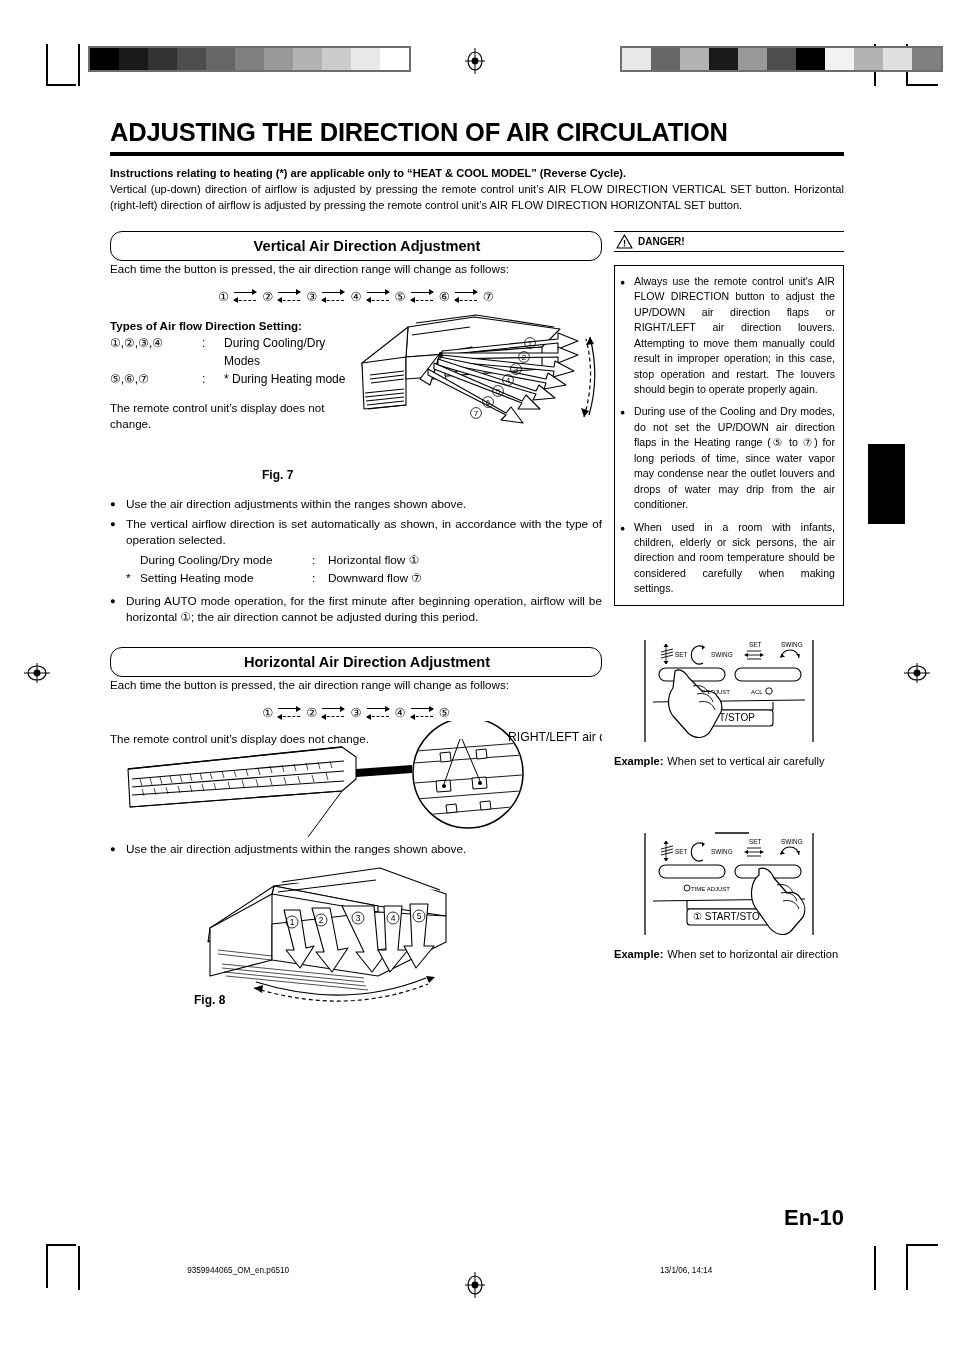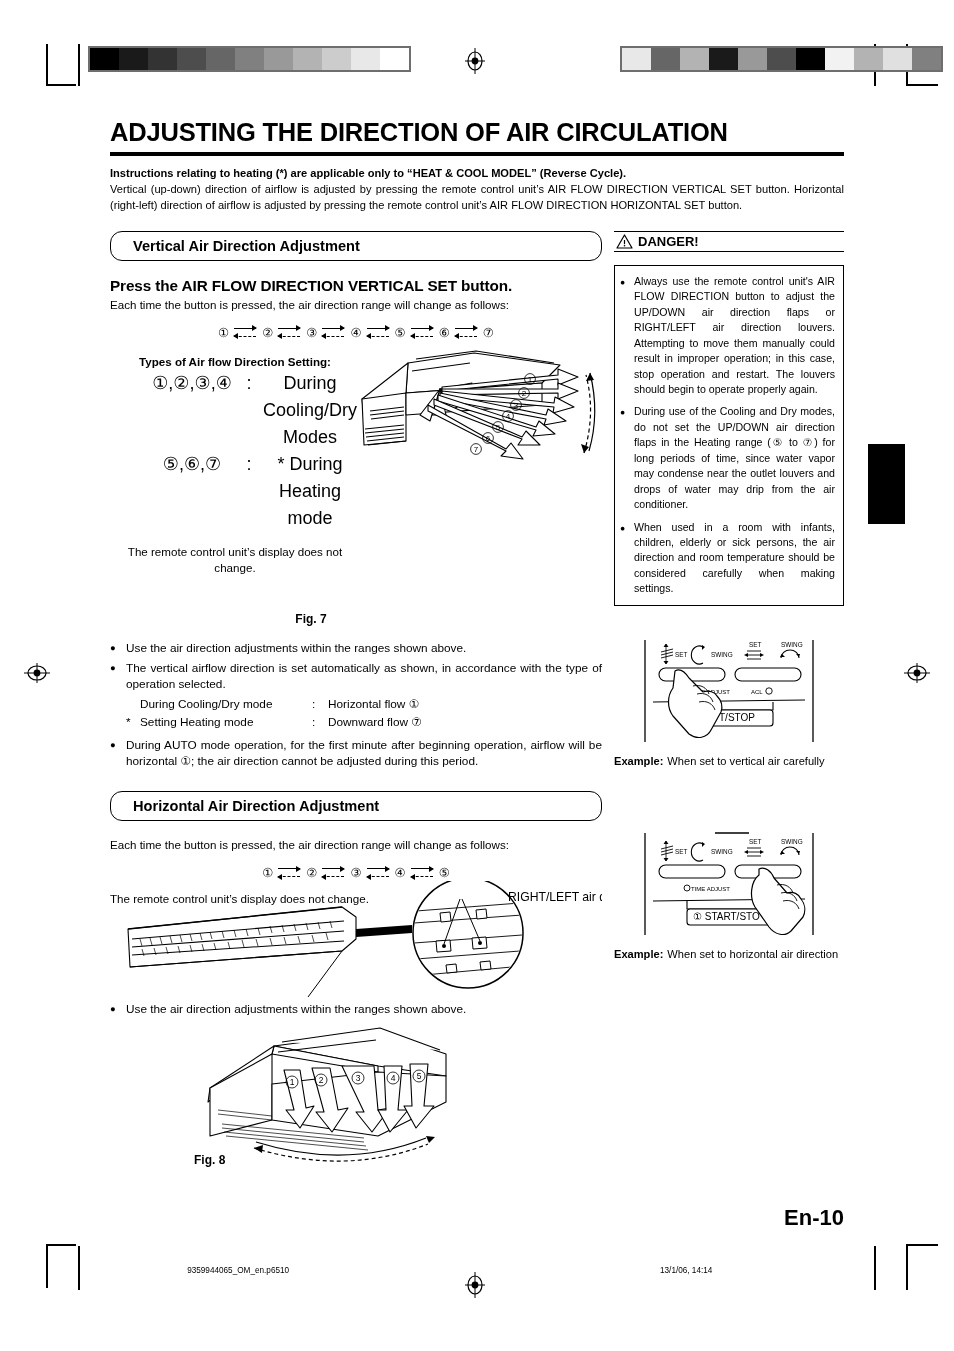--- a/index.html
+++ b/index.html
@@ -87,21 +87,22 @@
   .col-gap  { width: 12px; flex: 0 0 12px; }
   .col-right{ width: 230px; flex: 0 0 230px; }
 
   
   .section-box {
     border: 1.6px solid #000;
     border-radius: 12px;
     padding: 6px 0 6px 22px;
     font-size: 14.6px;
     font-weight: bold;
-    margin-bottom: 16px;
+    margin-bottom: 0;
+    text-align: center;
   }
 
   .lead {
     font-size: 15.3px;
     font-weight: bold;
     margin: 0 0 2px 0;
     letter-spacing: -0.1px;
   }
   .sub {
     font-size: 11.6px;
@@ -151,24 +152,23 @@
     border-bottom: 3px solid transparent;
   }
 
   
   .types-title {
     font-size: 11.6px;
     font-weight: bold;
     margin: 0 0 2px 0;
   }
   .types-row {
-    font-size: 18px;
+    font-size: 12px;
     line-height: 1.5;
     display: flex;
-    margin-left: 36px;
   }
   .types-row .keys  { width: 92px; flex: 0 0 92px; }
   .types-row .colon { width: 22px; flex: 0 0 22px; }
 
   .note-plain {
     font-size: 11.6px;
     line-height: 1.4;
     margin-top: 12px;
   }
 
@@ -207,21 +207,21 @@
   
   .danger-head {
     border-top: 1.6px solid #000;
     border-bottom: 1.6px solid #000;
     padding: 2px 0 2px 2px;
     display: flex;
     align-items: center;
     gap: 5px;
   }
   .danger-head .word {
-    font-size: 13px;
+    font-size: 10px;
     font-weight: bold;
   }
   .danger-body {
     font-size: 10.8px;
     line-height: 1.44;
     text-align: justify;
     margin-top: 6px;
   }
   .caution-box {
     border: 1.4px solid #000;
@@ -356,21 +356,20 @@
 
   <div class="intro-bold">Instructions relating to heating (*) are applicable only to “HEAT &amp; COOL MODEL” (Reverse Cycle).</div>
   <div class="intro-body">Vertical (up-down) direction of airflow is adjusted by pressing the remote control unit’s AIR FLOW DIRECTION VERTICAL SET button. Horizontal (right-left) direction of airflow is adjusted by pressing the remote control unit’s AIR FLOW DIRECTION HORIZONTAL SET button.</div>
 
   <div class="columns">
 
     <div class="col-left">
 
       <div class="section-box">Vertical Air Direction Adjustment</div>
 
-      <div class="lead">Press the AIR FLOW DIRECTION VERTICAL SET button.</div>
       <div class="sub">Each time the button is pressed, the air direction range will change as follows:</div>
 
       <div class="sequence" id="seq-vertical">
           <span class="circ">①</span>
           <span class="seq-arrow">
             <span class="top"></span>
             <span class="bot"></span>
           </span>
           <span class="circ">②</span>
           <span class="seq-arrow">
@@ -394,21 +393,21 @@
           </span>
           <span class="circ">⑥</span>
           <span class="seq-arrow">
             <span class="top"></span>
             <span class="bot"></span>
           </span>
           <span class="circ">⑦</span>
         </div>
 
       <div style="display:flex;">
-        <div style="flex:0 0 250px;text-align:center;">
+        <div style="flex:0 0 250px;">
           <div class="types-title">Types of Air flow Direction Setting:</div>
 
           <div class="types-row">
             <span class="keys">①,②,③,④</span>
             <span class="colon">:</span>
             <span>During Cooling/Dry Modes</span>
           </div>
           <div class="types-row">
             <span class="keys">⑤,⑥,⑦</span>
             <span class="colon">:</span>

